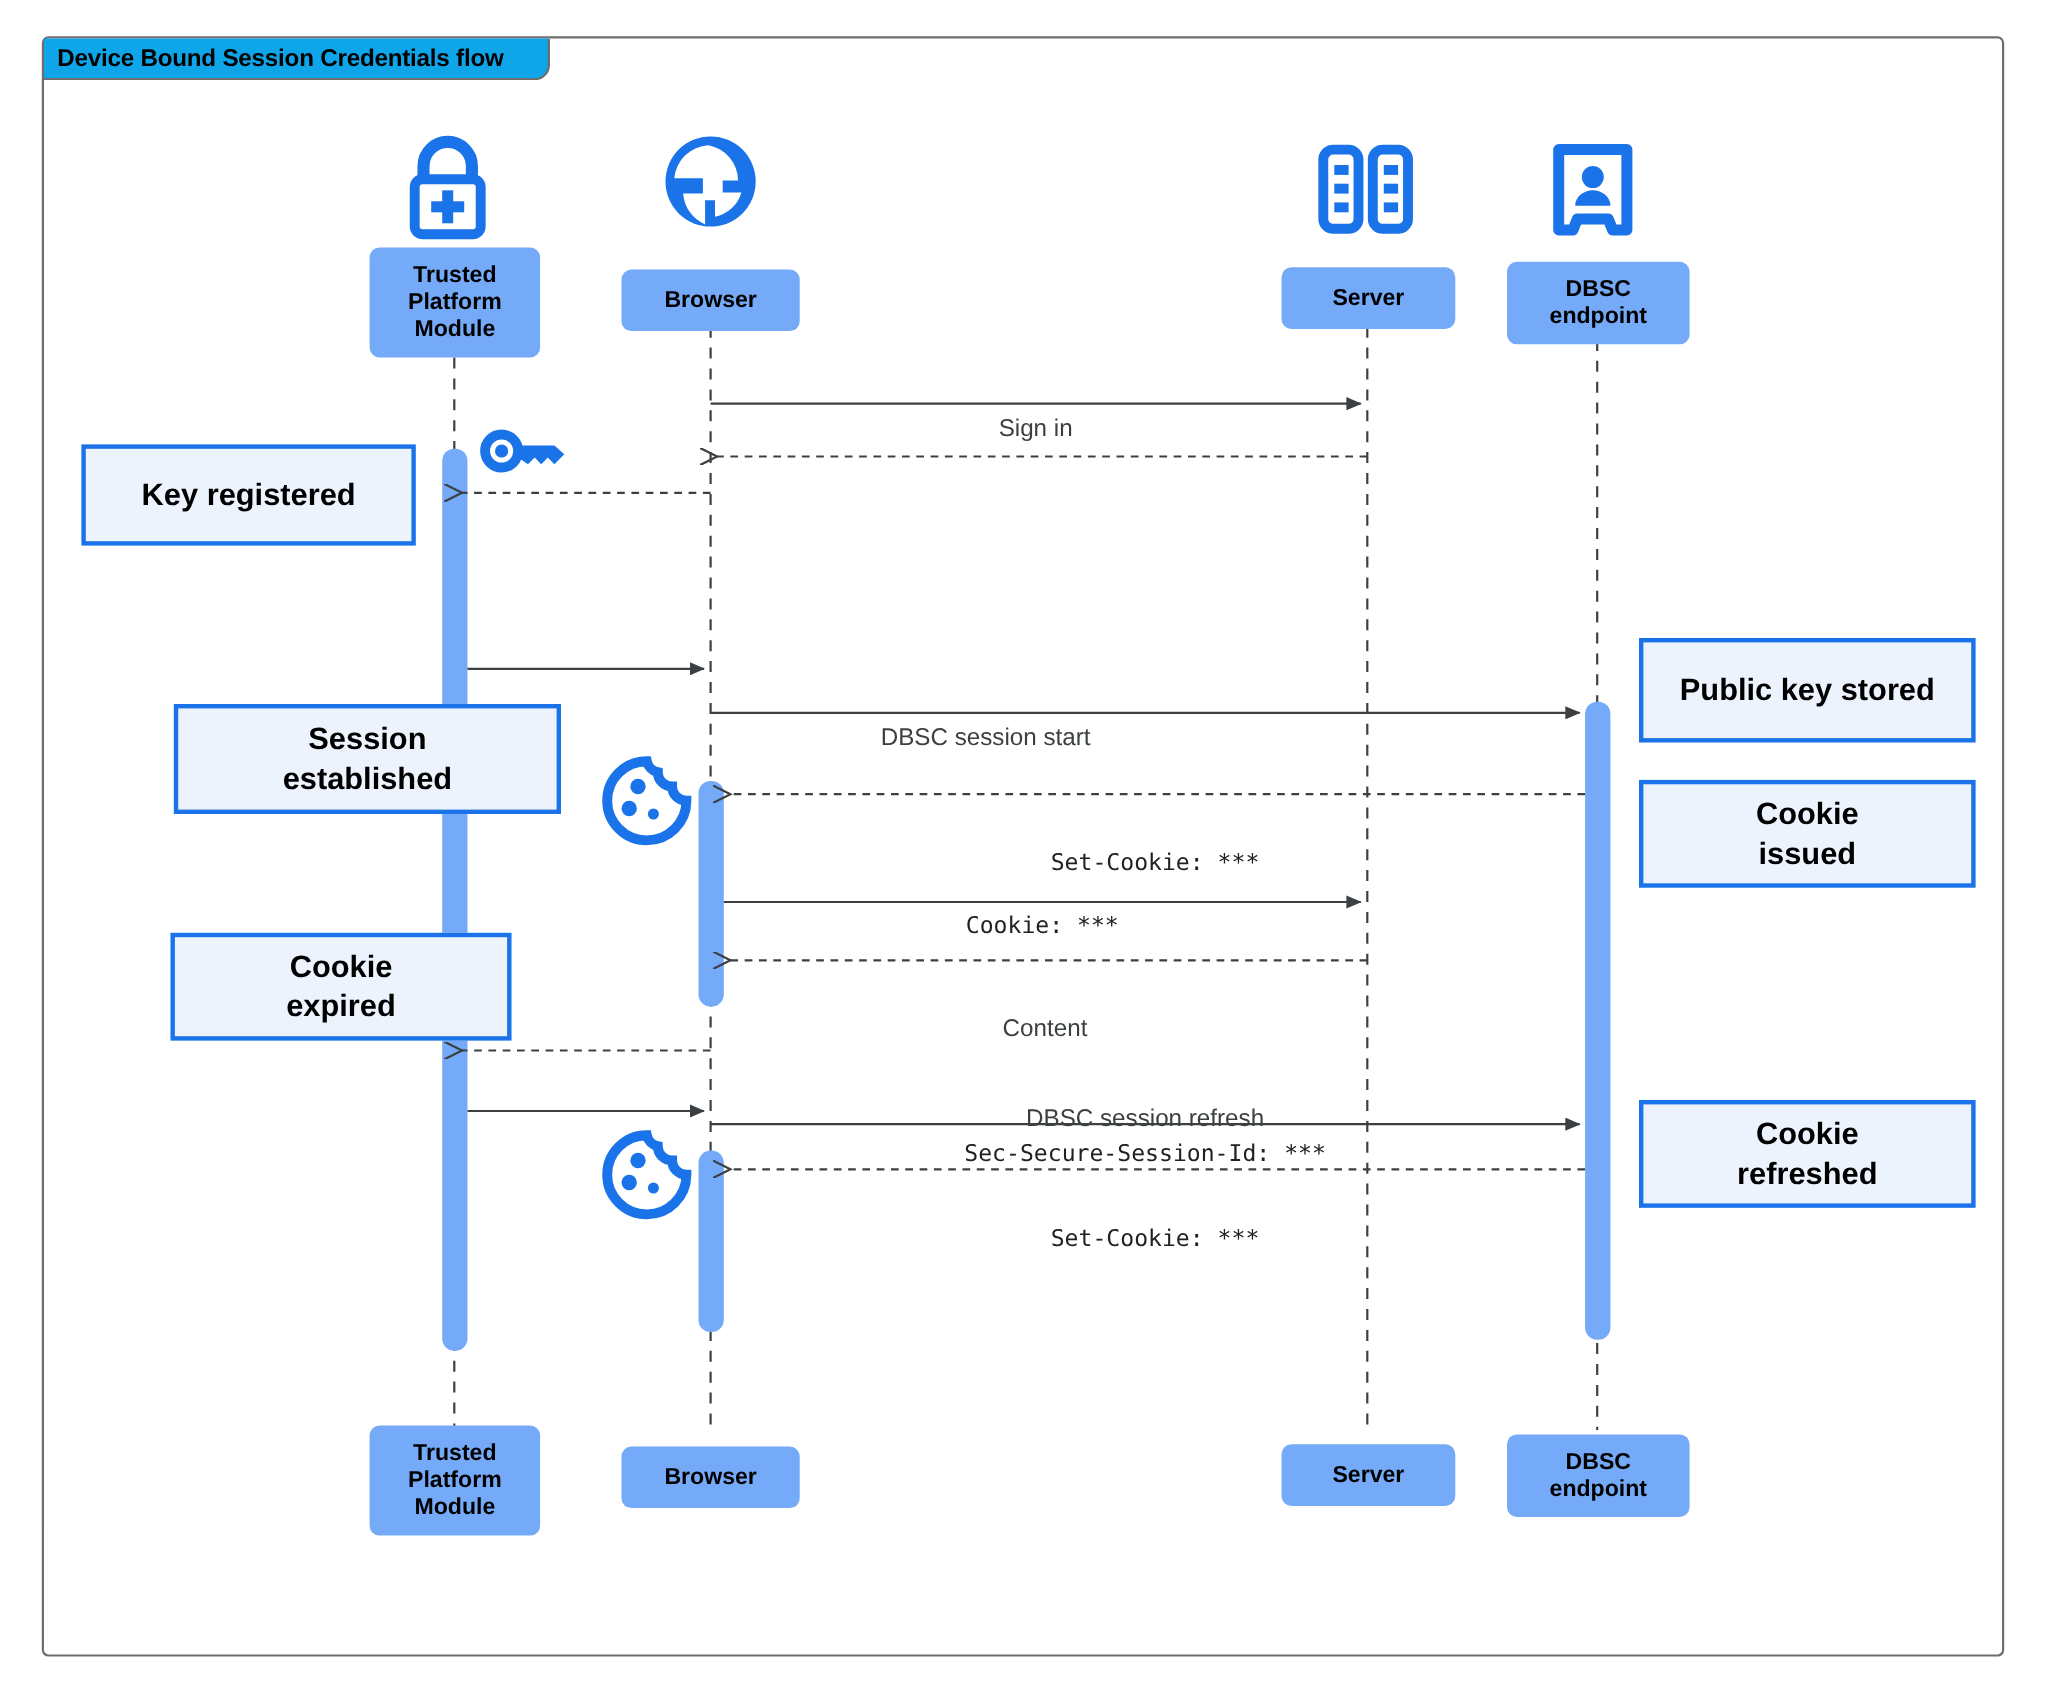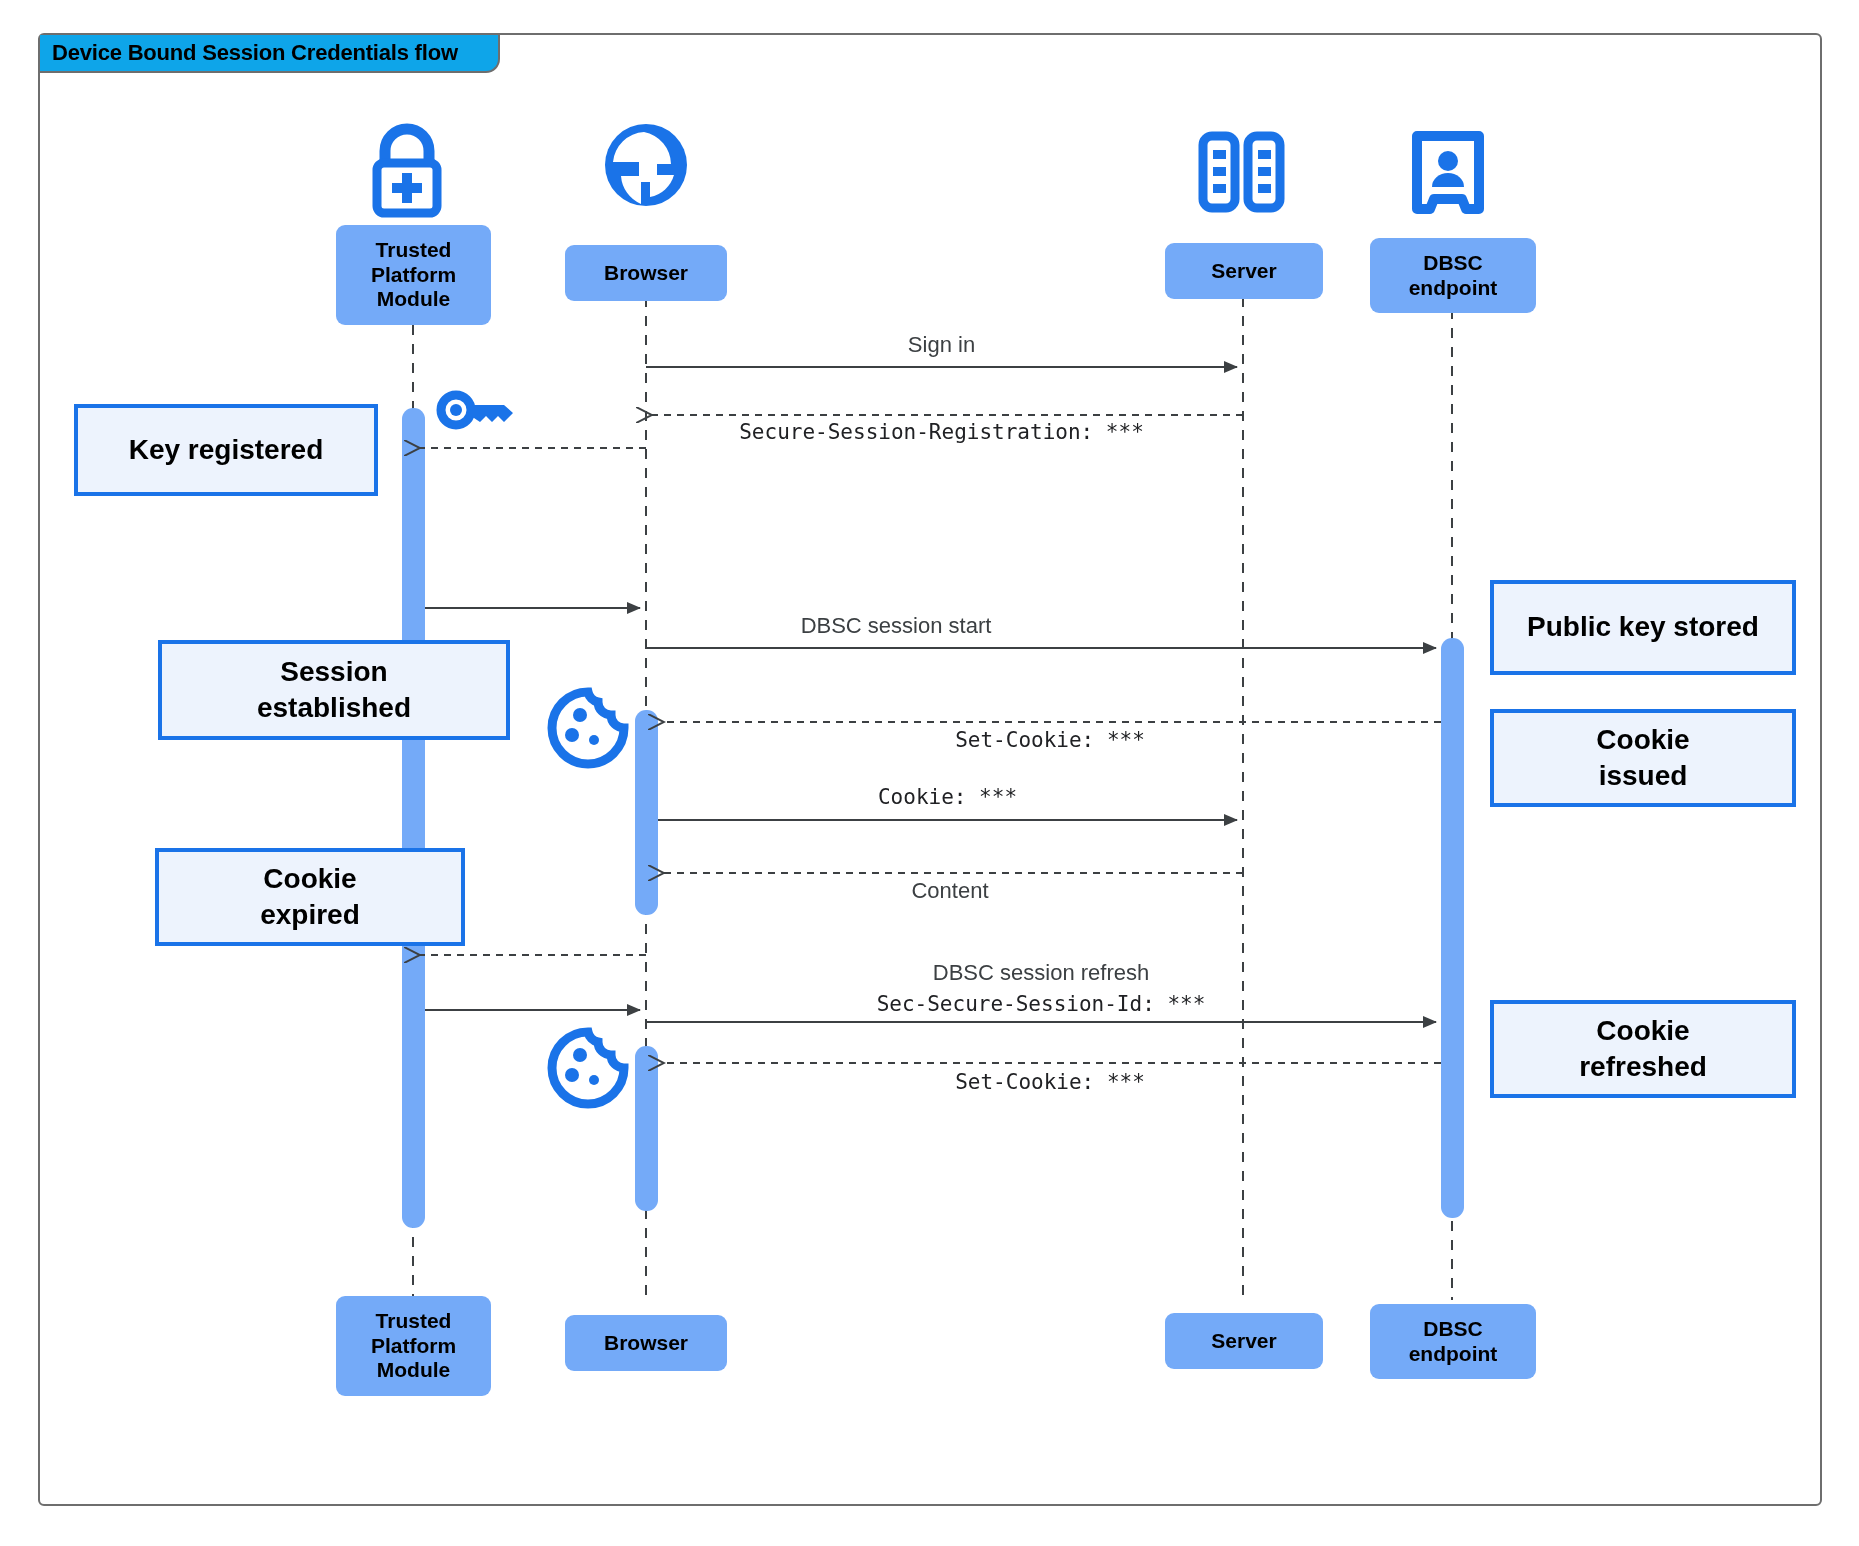--- a/index.html
+++ b/index.html
@@ -38,21 +38,21 @@
   .note{
     position:absolute;background:#edf3fd;border:4px solid #1a73e8;
     display:flex;align-items:center;justify-content:center;
     text-align:center;font-weight:bold;color:#000;font-size:28px;
     line-height:1.3;box-sizing:border-box;
   }
 
   
   .msg{
     position:absolute;color:#3c4043;font-size:22px;
-    white-space:pre;text-align:center;
+    white-space:pre;text-align:center;margin-top:44px;
   }
   .msg.mono{font-family:"DejaVu Sans Mono", monospace;font-size:21px;color:#202124;}
   .msg.sans{font-family:"Liberation Sans", sans-serif;color:#3c4043;}
 </style>
 </head>
 <body>
 
 <div id="stage">
 
   <div class="frame"></div>
@@ -193,21 +193,20 @@
   <div class="note" style="left:1490px;top:580px;width:306px;height:95px;white-space:pre-line">Public key stored</div>
 
   <div class="note" style="left:1490px;top:709px;width:306px;height:98px;white-space:pre-line">Cookie
 issued</div>
 
   <div class="note" style="left:1490px;top:1000px;width:306px;height:98px;white-space:pre-line">Cookie
 refreshed</div>
 
   <div class="msg sans" style="left:646px;top:332px;width:591px;">Sign in</div>
 
-  <div class="msg mono" style="left:646px;top:420px;width:591px;">Secure-Session-Registration: ***</div>
 
   <div class="msg sans" style="left:646px;top:613px;width:500px;">DBSC session start</div>
 
   <div class="msg mono" style="left:660px;top:728px;width:780px;">Set-Cookie: ***</div>
 
   <div class="msg sans" style="left:660px;top:878px;width:580px;">Content</div>
 
   <div class="msg mono" style="left:658px;top:785px;width:579px;">Cookie: ***</div>
 
   <div class="msg sans" style="left:646px;top:960px;width:790px;">DBSC session refresh</div>

